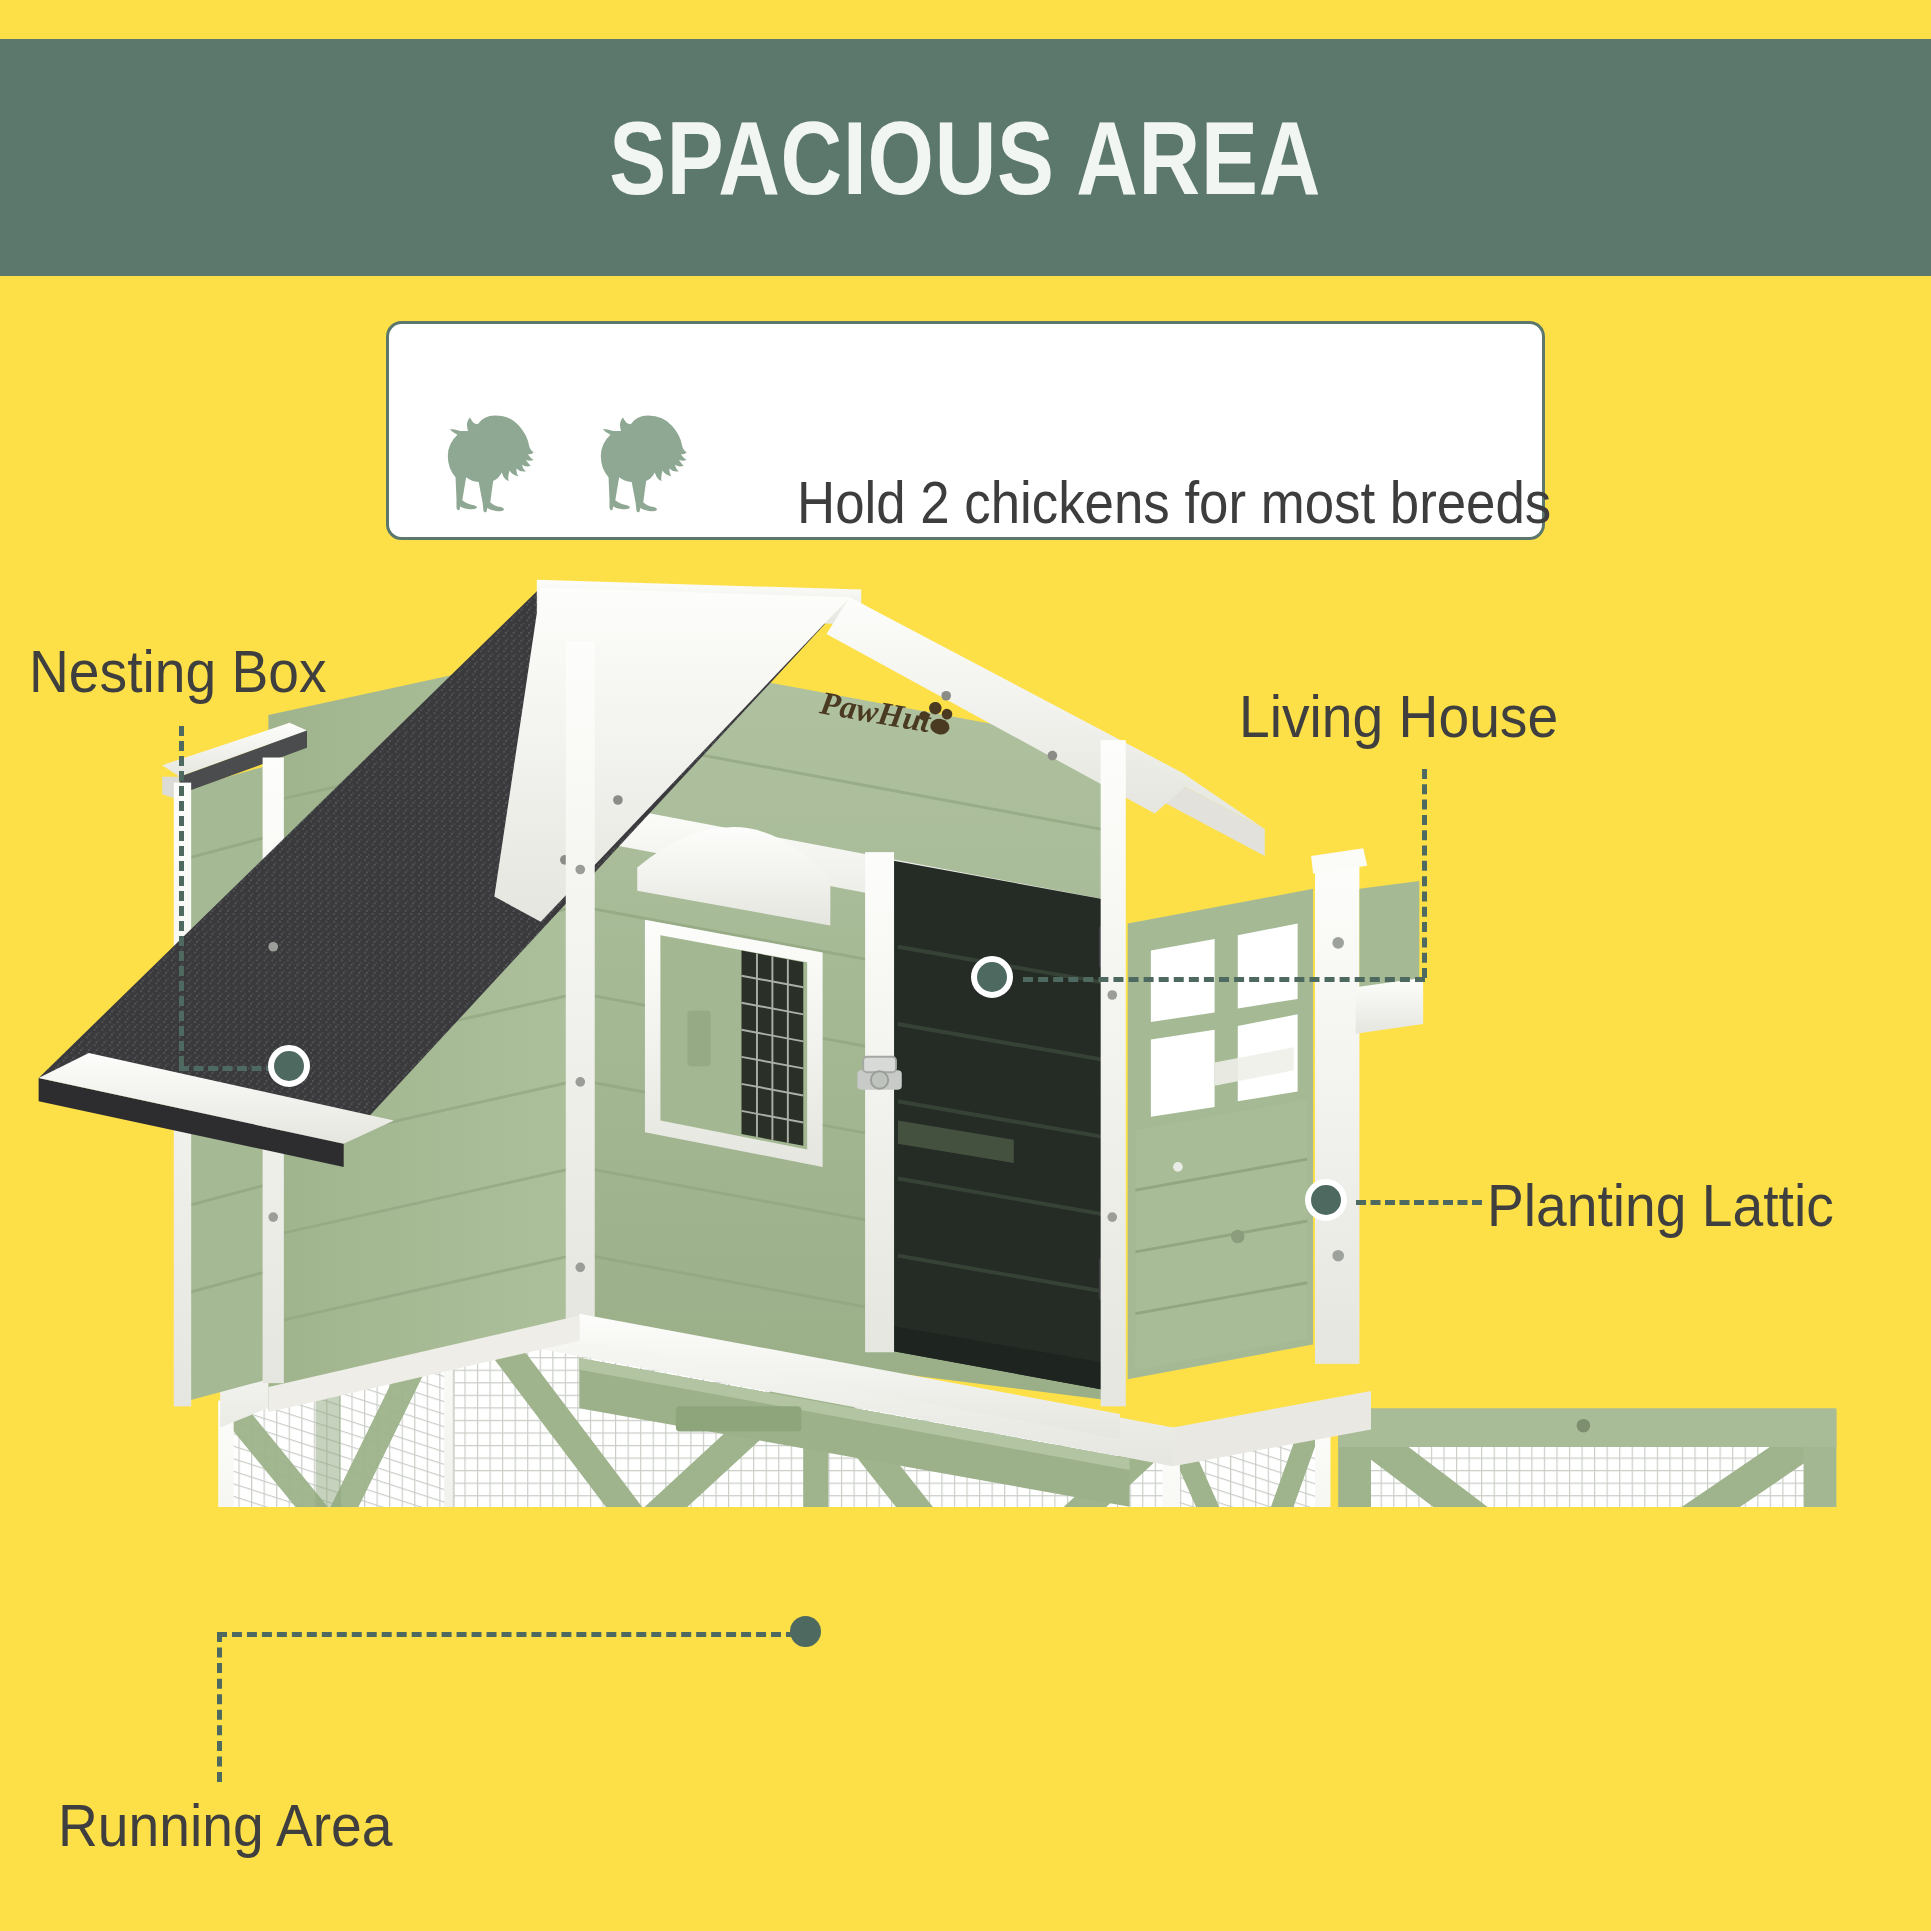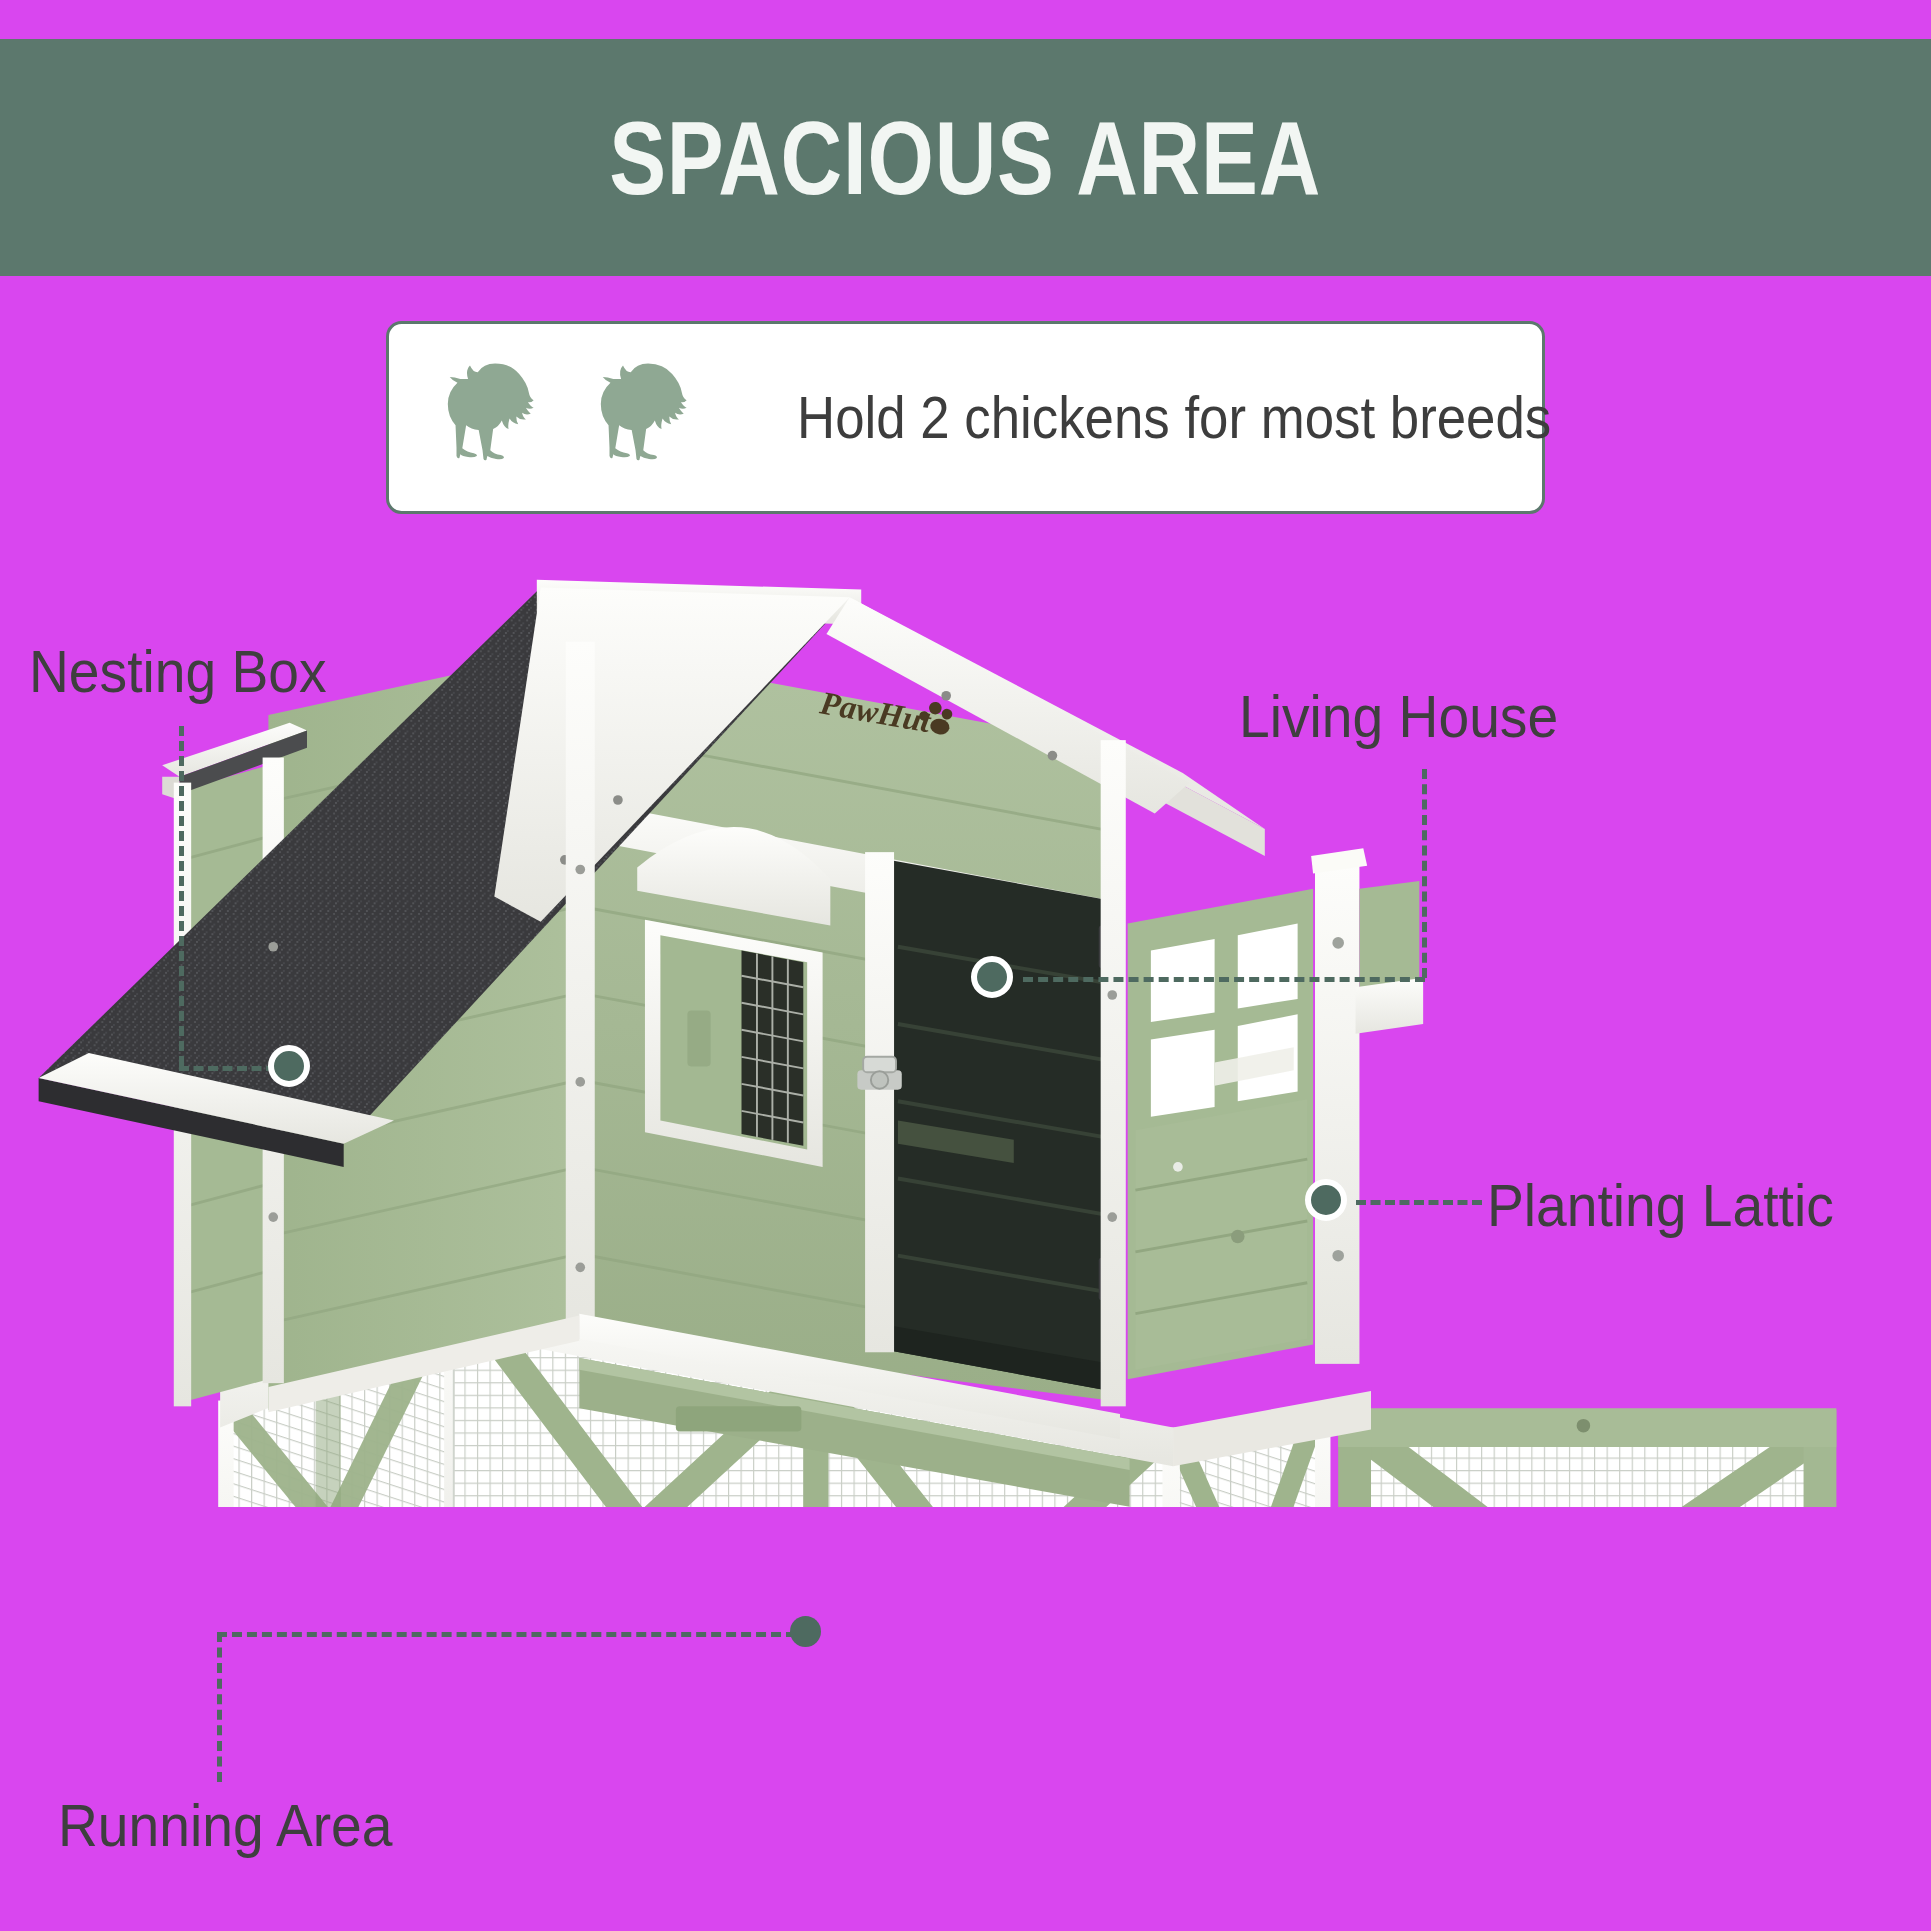--- a/index.html
+++ b/index.html
@@ -2,21 +2,21 @@
 <html><head>
 <meta charset="utf-8">
 <style>
   * { box-sizing: border-box; margin: 0; padding: 0; }
   html, body {
     width: 1931px; height: 1931px;
     background: #ffffff;
     font-family: "Liberation Sans", sans-serif;
     overflow: hidden;
   }
-  #page { position: relative; width: 1931px; height: 1931px; background: #d946ef; }
+  #page { position: relative; width: 1931px; height: 1931px; background: #fde047; }
 
   
   .banner {
     position: absolute; left: 0; top: 39px;
     width: 1931px; height: 237px;
     background: #5c786d;
     display: flex; align-items: center; justify-content: center;
   }
   .banner-title {
     color: #f2f6f3;
@@ -25,25 +25,25 @@
     letter-spacing: 1px;
     transform: scaleX(0.82);
     font-family: "Liberation Sans", sans-serif;
     white-space: nowrap;
     line-height: 1;
   }
 
   
   .badge {
     position: absolute; left: 386px; top: 321px;
-    width: 1159px; height: 193px;
+    width: 1159px; height: 219px;
     border: 3.9px solid #5c786d;
     border-radius: 15.4px;
     background: #ffffff;
-    display: flex; align-items: center;
+    display: flex; align-items: flex-end;
   }
   .badge-icons {
     display: flex; align-items: center; gap: 37px;
     margin-left: 50px;
   }
   .chicken-svg { width: 116px; height: 135px; display: block; }
   .badge-text {
     margin-left: 89px;
     font-size: 60px;
     color: #3d3d3d;

